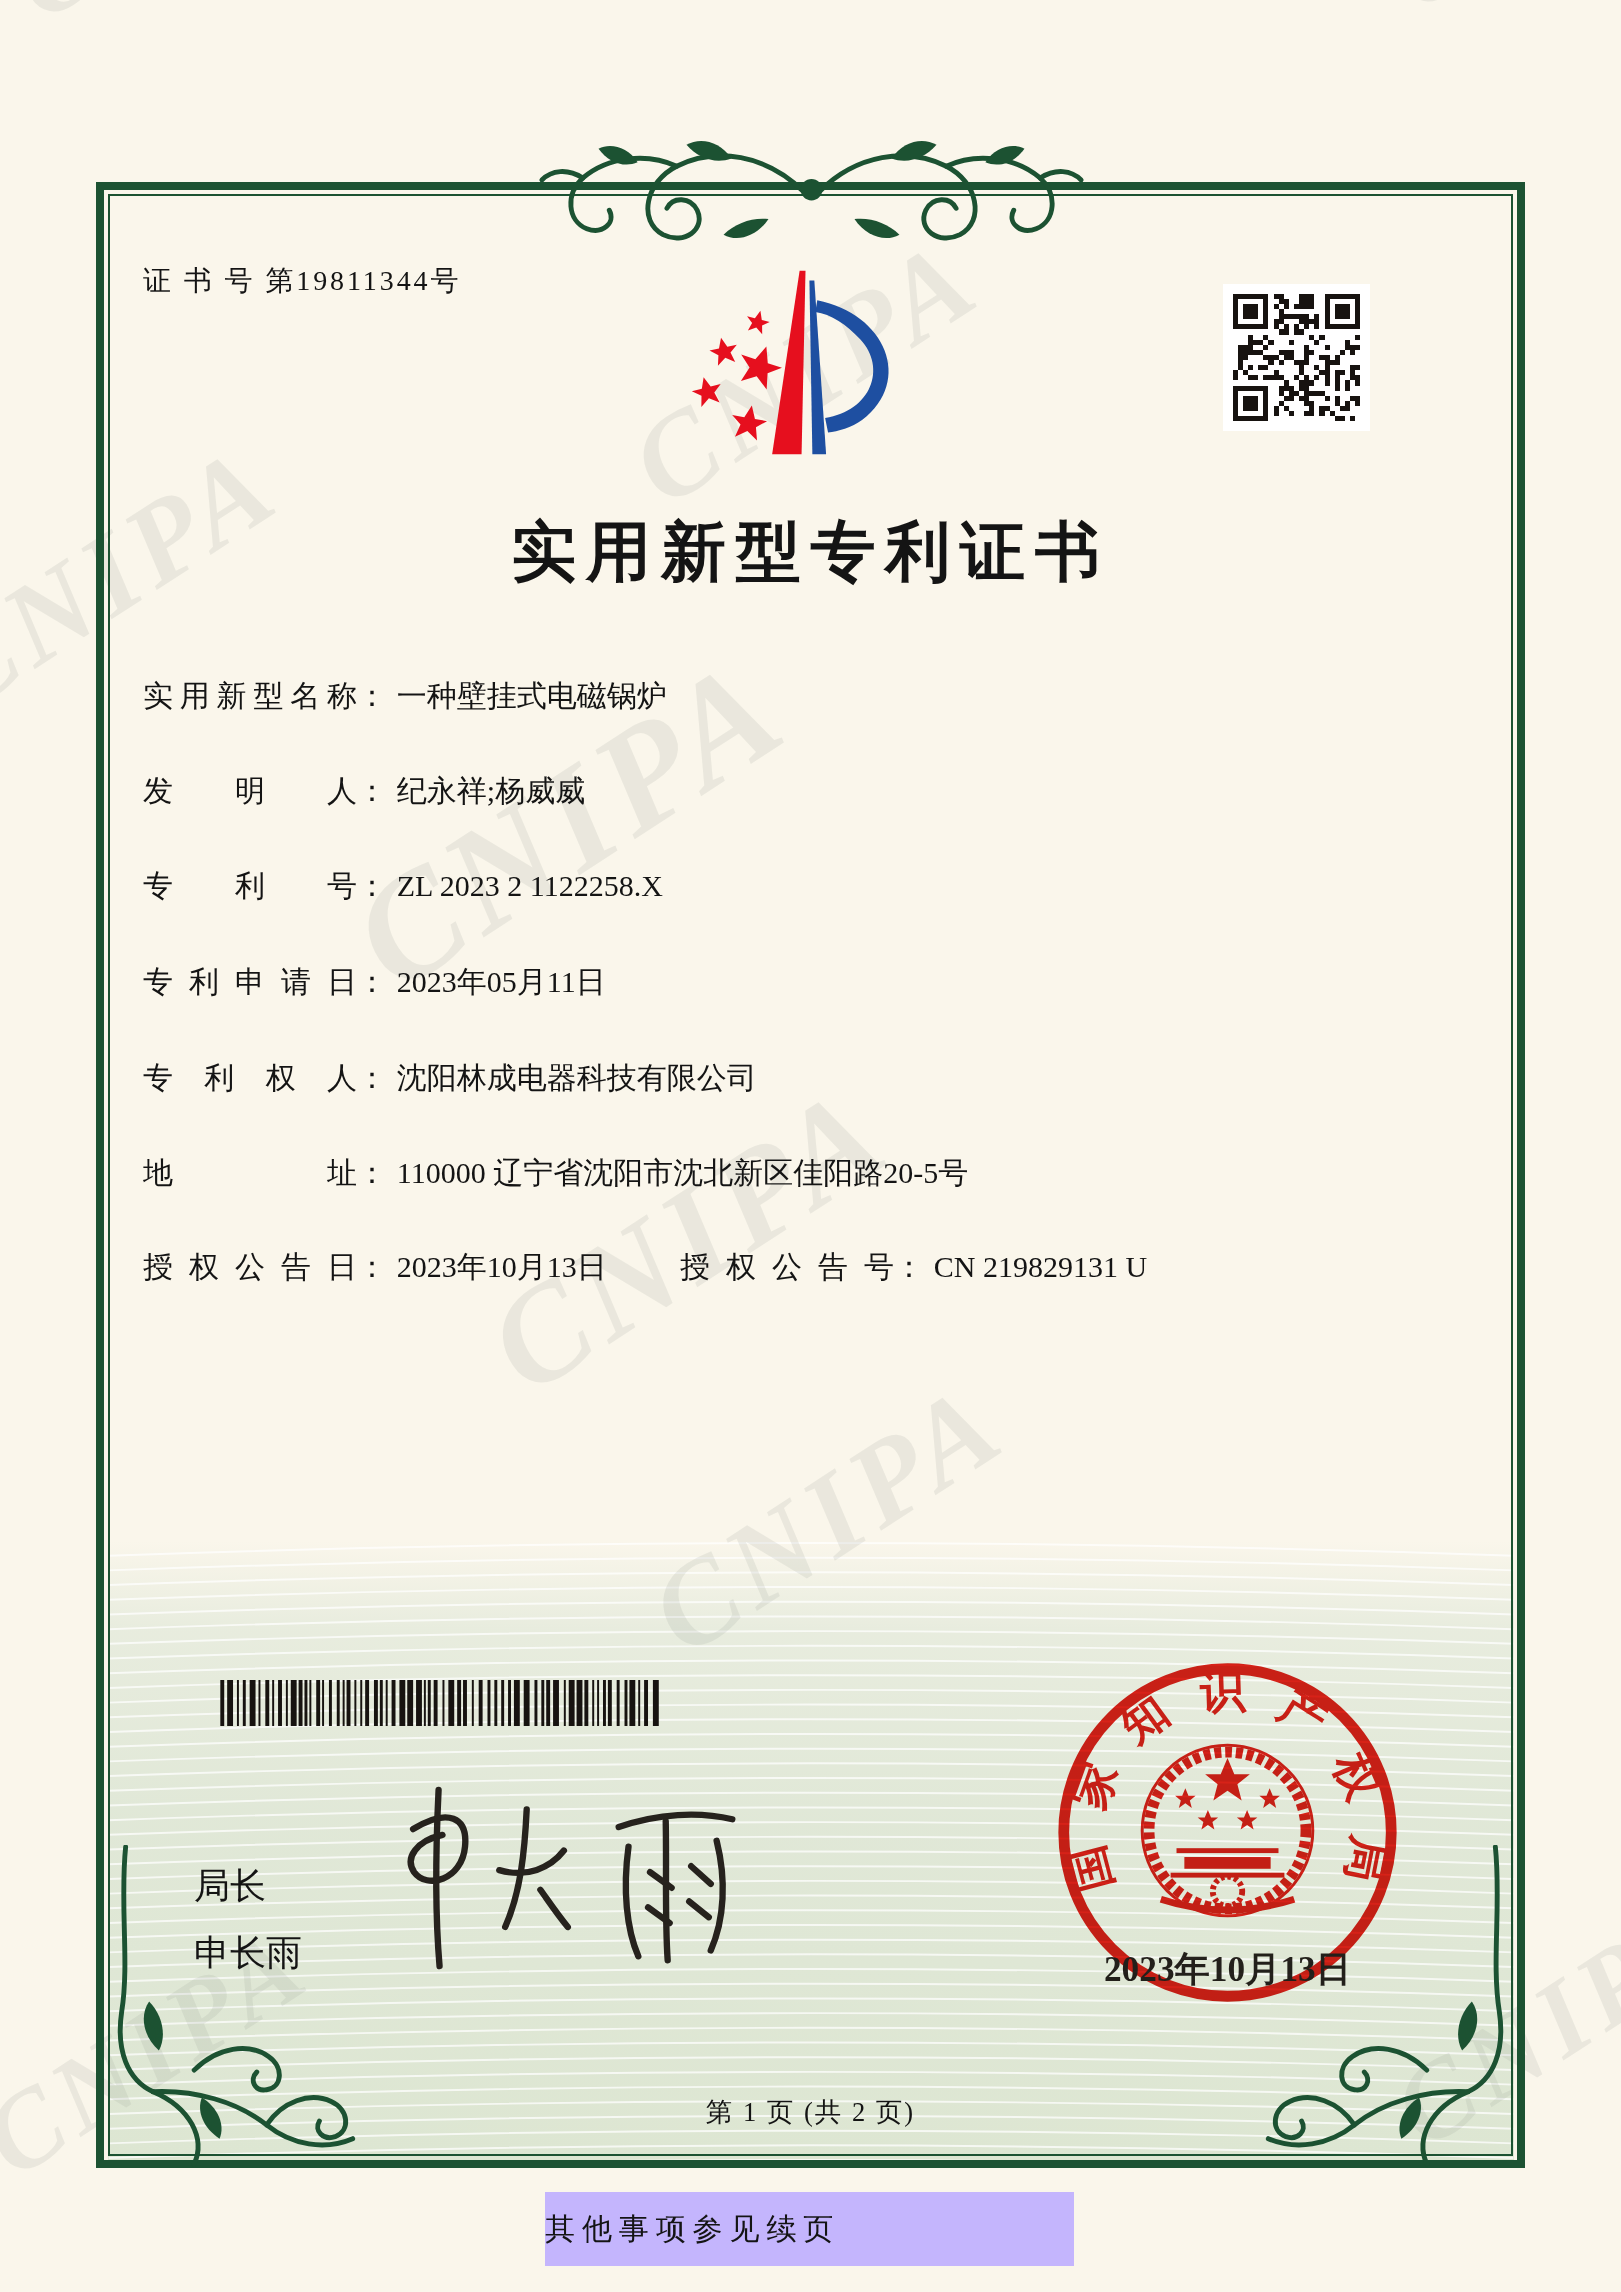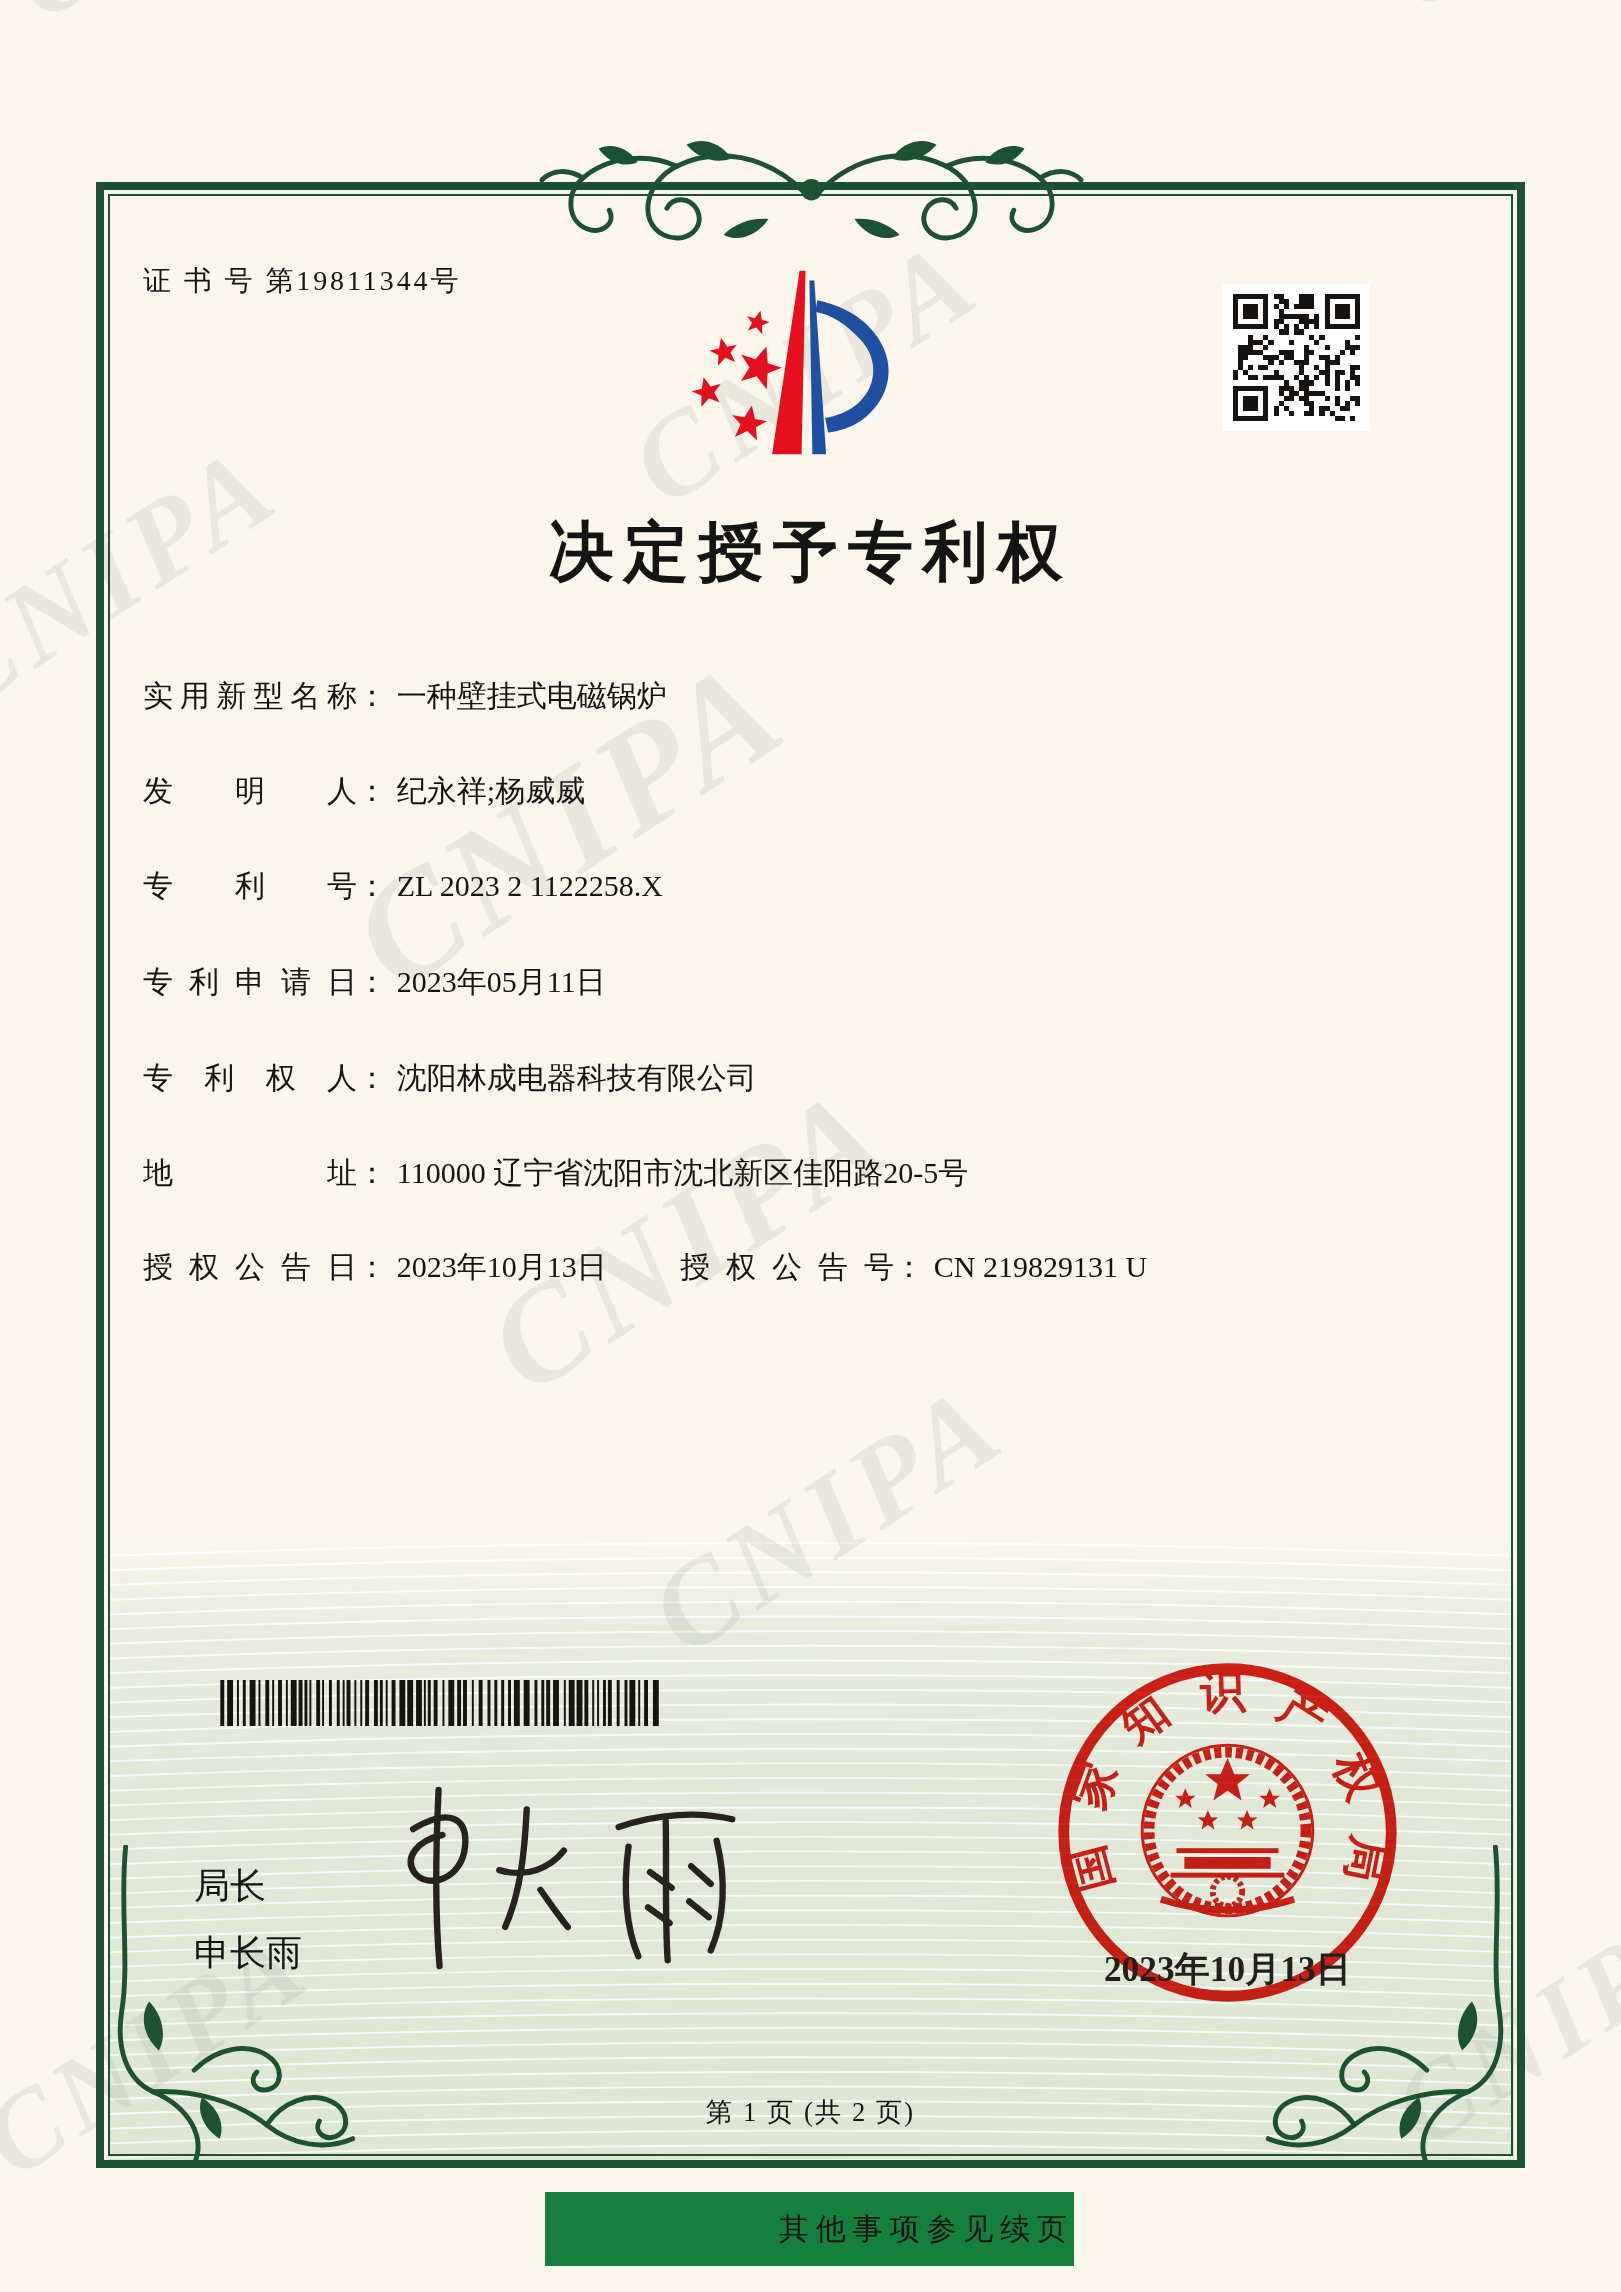--- a/index.html
+++ b/index.html
@@ -33,22 +33,22 @@
          text-align:justify;z-index:5;}
   .paras p{margin:0;text-indent:2em;}
   .paras p + p{margin-top:9.8px;}
   .barcode{position:absolute;left:220px;top:1680px;z-index:5;}
   .signer{position:absolute;left:194px;z-index:5;font-family:"Liberation Sans","DejaVu Sans",sans-serif;
           font-size:36px;font-weight:500;text-align:right;}
   .signature{position:absolute;left:372px;top:1772px;z-index:5;}
   .seal{position:absolute;left:1051px;top:1656px;z-index:6;mix-blend-mode:multiply;}
   .page-indicator{position:absolute;left:0;right:0;top:2094px;text-align:center;font-size:26.5px;
                   letter-spacing:2px;z-index:5;}
-  .note-strip{position:absolute;left:545px;top:2192px;width:529px;height:74px;background:#15803d;
-              z-index:5;display:flex;align-items:center;justify-content:flex-end;}
+  .note-strip{position:absolute;left:545px;top:2192px;width:529px;height:74px;background:#c4b5fd;
+              z-index:5;display:flex;align-items:center;justify-content:flex-start;}
   .note-strip span{font-size:30px;letter-spacing:6.9px;}
 </style>
 </head>
 <body>
 
 <div class="page">
 
   <div class="band">
     <svg id="waves" width="1406" height="621" viewBox="0 0 1434 634">
         <path d="M0 15 Q717 -11 1434 15" fill="none" stroke="#ffffff" stroke-width="2" opacity="0.72"></path>
@@ -433,21 +433,21 @@
         <rect x="25.6" y="134.8" width="5.2" height="5.2" fill="#171310"></rect>
         <rect x="30.8" y="134.8" width="5.2" height="5.2" fill="#171310"></rect>
         <rect x="36.0" y="134.8" width="5.2" height="5.2" fill="#171310"></rect>
         <rect x="41.2" y="134.8" width="5.2" height="5.2" fill="#171310"></rect>
         <rect x="114.0" y="134.8" width="5.2" height="5.2" fill="#171310"></rect>
         <rect x="119.2" y="134.8" width="5.2" height="5.2" fill="#171310"></rect>
         <rect x="129.6" y="134.8" width="5.2" height="5.2" fill="#171310"></rect>
       </svg>
   </div>
 
-  <h1 class="title">决定授予专利权</h1>
+  <h1 class="title">实用新型专利证书</h1>
 
   <div class="row" style="top:676px">
     <span class="lab">实用新型名称</span><span>：</span><span class="val">一种壁挂式电磁锅炉</span>
   </div>
   <div class="row" style="top:771px">
     <span class="lab">发明人</span><span>：</span><span class="val">纪永祥;杨威威</span>
   </div>
   <div class="row" style="top:866px">
     <span class="lab">专利号</span><span>：</span><span class="val">ZL 2023 2 1122258.X</span>
   </div>

